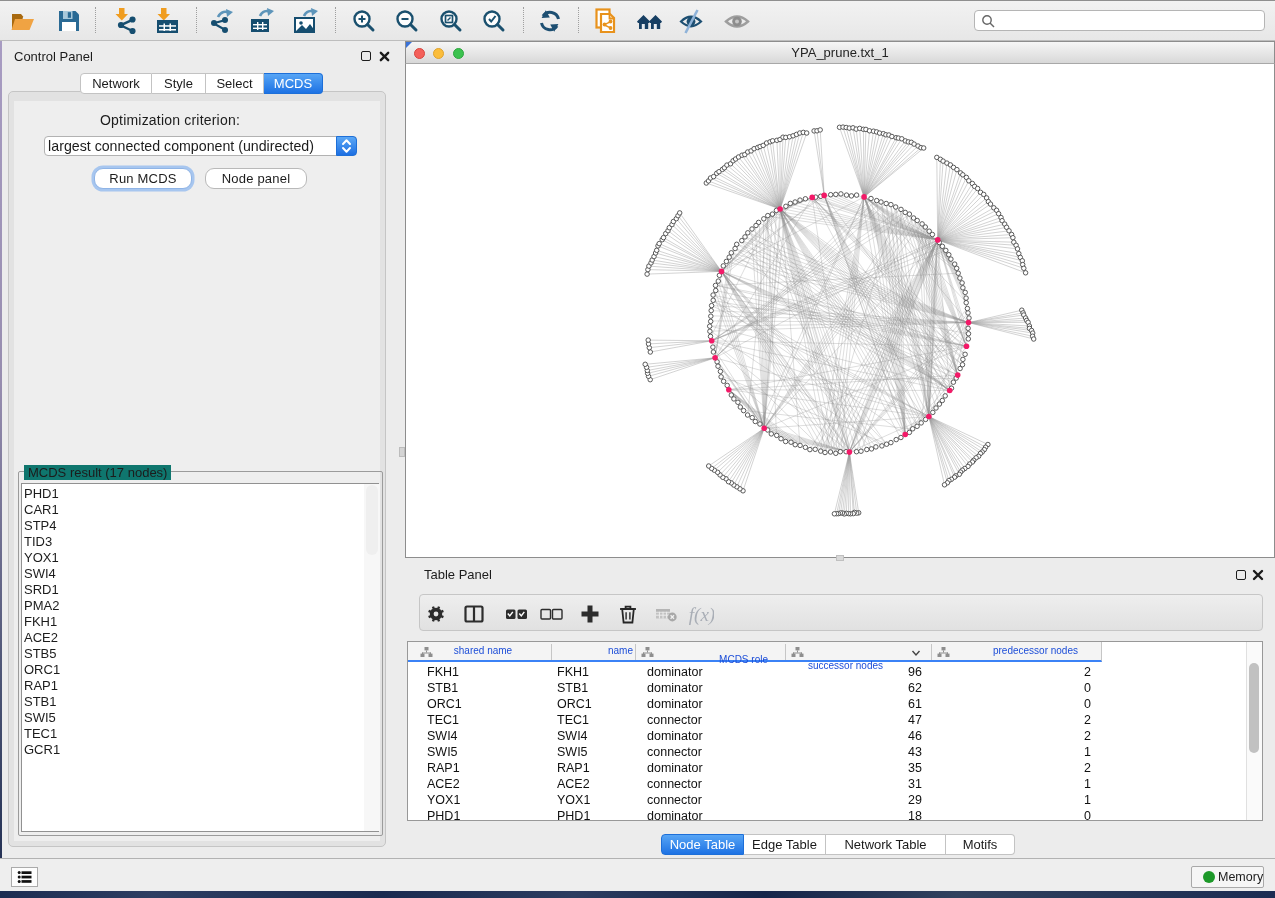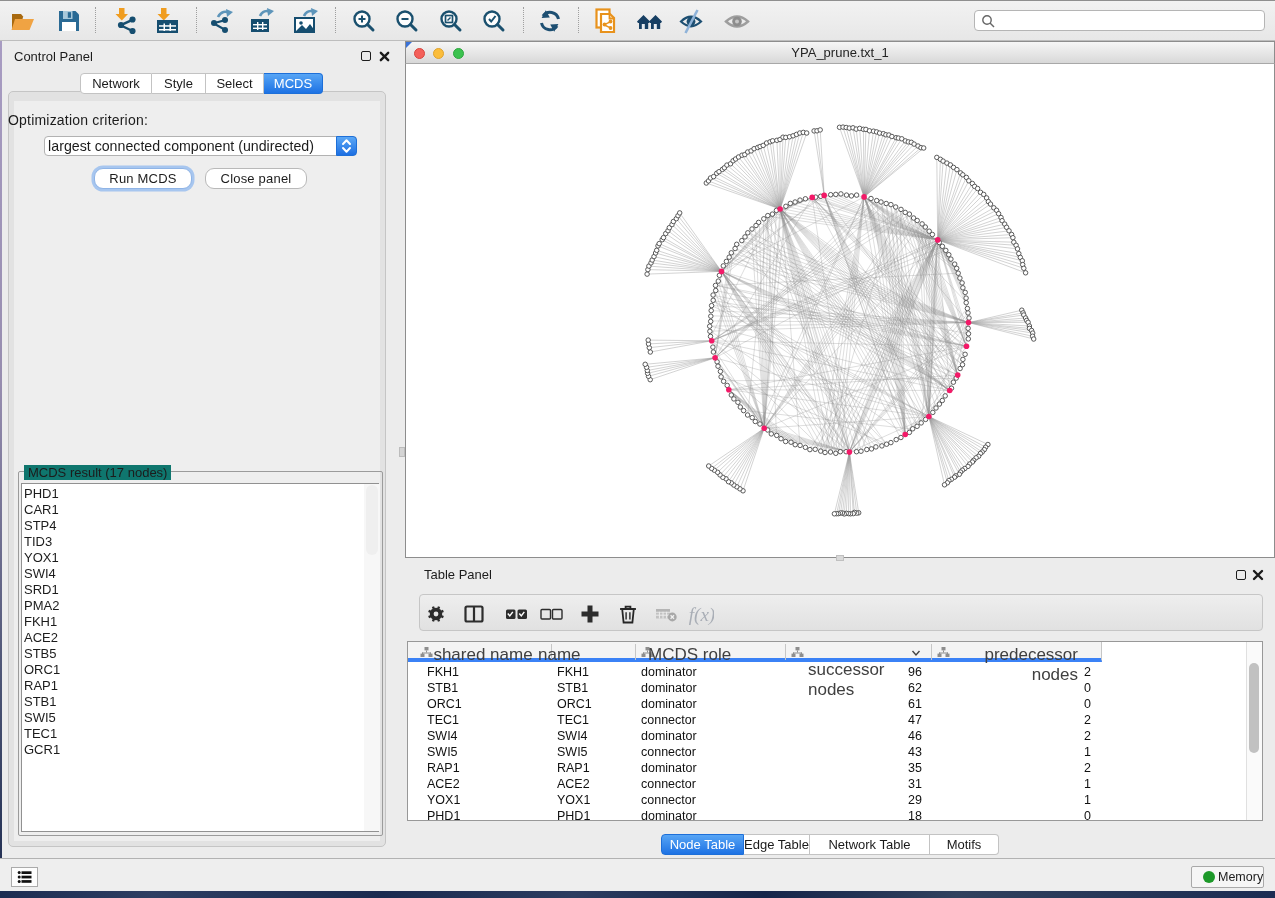--- a/index.html
+++ b/index.html
@@ -10,21 +10,21 @@
 #search{position:absolute;left:974px;top:10px;width:291px;height:21px;background:#fff;border:1px solid #b5b5b5;border-radius:4px}
 #cptitle{left:14px;top:49px;font-size:13px}
 .winbtns{position:absolute;width:10px;height:10px;border:1.6px solid #1d1d1d;border-radius:2px;background:transparent}
 .tabs{position:absolute;display:flex;height:21px;font-size:13px}
 .tab{background:#fff;border:1px solid #c3c3c3;border-left:none;display:flex;align-items:center;justify-content:center;color:#1a1a1a}
 .tab.first{border-left:1px solid #c3c3c3;border-radius:4px 0 0 4px}
 .tab.last{border-radius:0 4px 4px 0}
 .tab.sel{background:linear-gradient(#57a5f5,#1d72e4);border-color:#1d6fd8;color:#fff}
 #cpsub{left:8px;top:91px;width:378px;height:756px;background:#e2e2e2;border:1px solid #c5c5c5;border-radius:5px}
 #cpinner{left:14px;top:101px;width:366px;height:740px;background:#eeeeee}
-#optlabel{left:8px;top:112px;width:324px;text-align:left;font-size:14px;letter-spacing:.2px}
+#optlabel{left:8px;top:112px;width:324px;text-align:center;font-size:14px;letter-spacing:.2px}
 #dd{left:44px;top:136px;width:313px;height:20px;background:#fff;border:1px solid #b2b2b2;border-radius:4px;font-size:14.2px;line-height:19px;text-align:center;padding-right:39px;white-space:nowrap}
 #ddstep{left:336px;top:136px;width:21px;height:20px;background:linear-gradient(#5aa7f6,#1d6fe2);border-radius:0 4px 4px 0;border:1px solid #1d6fd8}
 .btn{position:absolute;height:21px;background:#fff;border:1px solid #b9b9b9;border-radius:9px;font-size:13px;text-align:center;line-height:19px;letter-spacing:.2px}
 #runbtn{left:94px;top:168px;width:98px;box-shadow:0 0 0 2.5px rgba(110,165,240,.55);border-color:#8fb4e6}
 #closebtn{left:205px;top:168px;width:102px}
 #fsborder{left:18px;top:471px;width:365px;height:365px;border:1px solid #9b9b9b;border-radius:2px}
 #fslegend{left:24px;top:465px;background:#0f766e;padding:0 4px;font-size:13px}
 #mcdslist{left:21px;top:483px;width:358px;height:349px;background:#fff;border:1px solid #919191;font-size:13px;line-height:16px;padding:2px 0 0 2px}
 #mcdssb{left:364px;top:484px;width:16px;height:347px;background:#f7f7f7}
 #mcdsthumb{left:366px;top:485px;width:12px;height:70px;background:#efefef;border-radius:6px}
@@ -33,21 +33,21 @@
 #netwin{left:405px;top:41px;width:870px;height:517px;border:1px solid #8d8d8d;background:#fff}
 #nettitle{left:405px;top:41px;width:870px;height:23px;background:linear-gradient(#f6f6f6,#d8d8d8);border:1px solid #8d8d8d;border-bottom:1px solid #a8a8a8}
 .tl{position:absolute;top:48px;width:11px;height:11px;border-radius:50%}
 #wtitle{left:405px;top:45px;width:870px;text-align:center;font-size:13px;color:#232323}
 #netcorner{left:406px;top:42px;width:0;height:0;border-top:6px solid #3a72d8;border-right:6px solid transparent}
 #hhandle{left:836px;top:555px;width:8px;height:6px;background:#d9d9d9;border:1px solid #c0c0c0}
 .hdiv{position:absolute;top:2px;width:0;height:16px;border-left:1px solid #c6c6c6}
 .hico{position:absolute;top:4px;width:13px;height:12px}
 .trow{position:relative;height:16px}
 .trow span{position:absolute;top:0}
-.c1{left:19px}.c2{left:149px}.c3{left:233px}
+.c1{left:19px}.c2{left:149px}.c3{left:239px}
 .c4{left:404px;width:110px;text-align:right}
 .c5{left:573px;width:110px;text-align:right}
 </style></head><body>
 <div class="abs" id="toolbar"></div>
 <div class="abs" id="leftstrip" style="left:0;top:41px;width:2px;height:857px;background:linear-gradient(#a89cc2 0%,#978daf 40%,#4c5474 75%,#1c2a4e 100%)"></div>
 
 <svg class="tbi" style="left:9px" width="28" height="28" viewBox="0 0 28 28">
     <path d="M3 7h9l2.5 3H14L11 23H3z" fill="#a8690f"></path>
     <path d="M6 12h19l-4.5 11H2.5z" fill="#f0a343"></path>
   </svg>
@@ -185,21 +185,21 @@
 <div class="tab" style="width:58px">Select</div>
 <div class="tab last sel" style="width:59px">MCDS</div>
 </div>
 <div class="abs" id="optlabel">Optimization criterion:</div>
 <div class="abs" id="dd">largest connected component (undirected)</div>
 <div class="abs" id="ddstep"><svg width="19" height="18" viewBox="0 0 19 18">
       <path d="M6 7l3.5-3.7L13 7" stroke="#fff" stroke-width="2" fill="none" stroke-linecap="round" stroke-linejoin="round"></path>
       <path d="M6 11l3.5 3.7L13 11" stroke="#fff" stroke-width="2" fill="none" stroke-linecap="round" stroke-linejoin="round"></path>
     </svg></div>
 <div class="btn" id="runbtn">Run MCDS</div>
-<div class="btn" id="closebtn">Close panel</div>
+<div class="btn" id="closebtn">Node panel</div>
 <div class="abs" id="fsborder"></div>
 <div class="abs" id="fslegend">MCDS result (17 nodes)</div>
 <div class="abs" id="mcdslist">PHD1<br>CAR1<br>STP4<br>TID3<br>YOX1<br>SWI4<br>SRD1<br>PMA2<br>FKH1<br>ACE2<br>STB5<br>ORC1<br>RAP1<br>STB1<br>SWI5<br>TEC1<br>GCR1</div>
 <div class="abs" id="mcdssb"></div>
 <div class="abs" id="mcdsthumb"></div>
 <div class="abs" id="vsplit"></div>
 <div class="abs" id="vhandle"></div>
 
 <div class="abs" id="netwin"></div>
 <div class="abs" id="nettitle"></div>
@@ -1124,35 +1124,35 @@
           <path d="M-10 -1.9h14M-10 1.2h14M-6.6 -5v9.5M-3 -5v9.5M0.6 -5v9.5"></path>
         </g>
         <rect x="-10" y="-5" width="14" height="2.6" fill="#b5b5b5"></rect>
         <circle cx="6.3" cy="3" r="4.4" fill="#a8a8a8"></circle>
         <path d="M4.6 1.3l3.4 3.4M8 1.3L4.6 4.7" stroke="#f2f2f2" stroke-width="1.3"></path>
       </g>
 </g>
 <text x="278" y="16.5" font-family="Liberation Serif,serif" font-size="19" font-style="italic" fill="#a9aeb6" text-anchor="middle">f(x)</text>
 </svg>
 <div class="abs" id="tblwrap" style="left:407px;top:641px;width:856px;height:180px;background:#fff;border:1px solid #989898"></div>
-<div class="abs" id="tblhead" style="left:408px;top:642px;width:694px;height:20px;background:#f4f4f4;border-bottom:4px solid #3b82f6;border-right:1px solid #c6c6c6;font-size:17px;color:#404040">
+<div class="abs" id="tblhead" style="left:408px;top:642px;width:694px;height:20px;background:#f4f4f4;border-bottom:2px solid #3b82f6;border-right:1px solid #c6c6c6;font-size:10px;color:#1d4ed8">
 <span class="hdiv" style="left:143px"></span>
     <span class="hdiv" style="left:227px"></span>
     <span class="hdiv" style="left:377px"></span>
     <span class="hdiv" style="left:523px"></span>
     <span class="hdiv" style="left:693px"></span>
 <svg class="hico" style="left:12px">
       <use href="#treeico"></use>
     </svg>
     <span class="abs" style="left:20px;top:3px;width:110px;text-align:center">shared name</span>
-<span class="abs" style="left:130px;top:3px;width:95px;text-align:left">name</span>
+<span class="abs" style="left:130px;top:3px;width:95px;text-align:right">name</span>
 <svg class="hico" style="left:233px">
       <use href="#treeico"></use>
     </svg>
-    <span class="abs" style="left:240px;top:3px;width:120px;text-align:left">MCDS role</span>
+    <span class="abs" style="left:240px;top:12px;width:120px;text-align:right">MCDS role</span>
 <svg class="hico" style="left:383px">
       <use href="#treeico"></use>
     </svg>
     <span class="abs" style="left:400px;top:18px;width:110px;text-align:left">successor nodes</span>
     <svg class="abs" style="left:503px;top:7px" width="10" height="8" viewBox="0 0 10 8">
       <path d="M1.5 2l3.5 4 3.5-4" stroke="#444" stroke-width="1.4" fill="none"></path>
     </svg>
 <svg class="hico" style="left:529px">
       <use href="#treeico"></use>
     </svg>
@@ -1240,21 +1240,21 @@
       <span class="c3">dominator</span>
       <span class="c4">18</span>
       <span class="c5">0</span>
     </div>
 </div>
 <div class="abs" style="left:1246px;top:642px;width:16px;height:178px;background:#fafafa;border-left:1px solid #e0e0e0"></div>
 <div class="abs" style="left:1249px;top:663px;width:10px;height:90px;background:#c1c1c1;border-radius:5px"></div>
 
 <div class="tabs" style="left:661px;top:834px">
 <div class="tab first sel" style="width:83px">Node Table</div>
-<div class="tab" style="width:66px">Edge Table</div>
+<div class="tab" style="width:82px">Edge Table</div>
 <div class="tab" style="width:120px">Network Table</div>
 <div class="tab last" style="width:69px">Motifs</div>
 </div>
 
 <div class="abs" style="left:0;top:858px;width:1275px;height:33px;background:#eeeeee;border-top:1px solid #b2b2b2"></div>
 <div class="abs" style="left:11px;top:867px;width:27px;height:20px;background:#fdfdfd;border:1px solid #aaa"><svg width="25" height="18" viewBox="0 0 25 18">
       <g fill="#111">
         <circle cx="7.2" cy="4.6" r="1.5"></circle>
         <rect x="9.5" y="3.3" width="10" height="2.7"></rect>
         <circle cx="7.2" cy="9" r="1.5"></circle>

